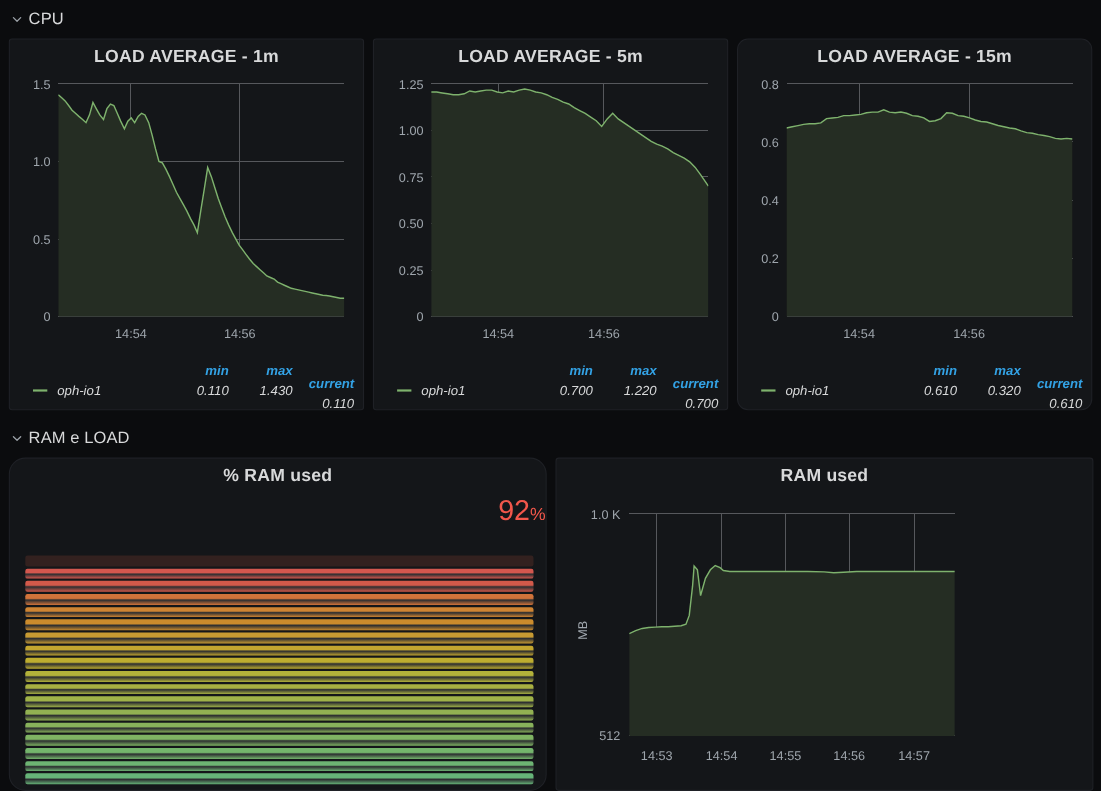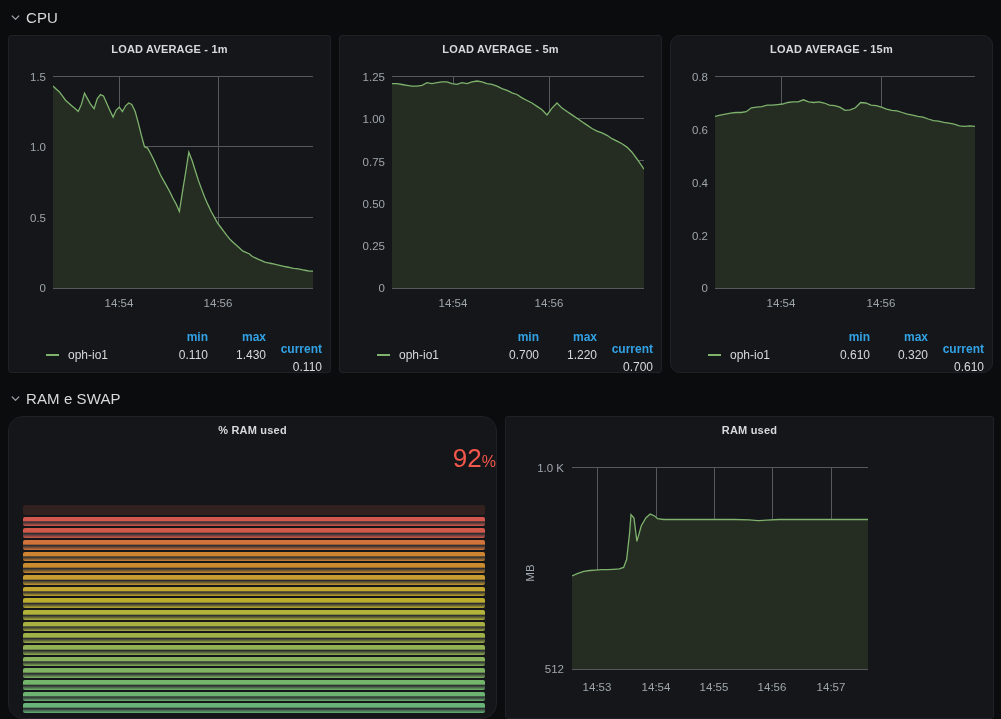--- a/index.html
+++ b/index.html
@@ -29,42 +29,42 @@
   
   .panel {
     position: absolute;
     background: #141619;
     border: 1px solid #1f2126;
     border-radius: 3px;
     overflow: hidden;
   }
   .panel-title {
     text-align: center;
-    font-size: 11px;
+    font-size: 16px;
     font-weight: bold;
     color: #d8d9da;
     padding-top: 7px;
     letter-spacing: .2px;
   }
 
   
   .graph-wrap { position: absolute; left: 0; right: 0; }
   .graph-svg { display: block; }
 
   .axis-text { font-size: 11.5px; fill: #9fa6ad; font-family: "Liberation Sans", sans-serif; }
   .axis-text-r { text-anchor: end; }
   .axis-text-c { text-anchor: middle; }
   .grid-line { stroke: #56585c; stroke-width: 1; shape-rendering: crispEdges; }
   .axis-line { stroke: #56585c; stroke-width: 1; shape-rendering: crispEdges; }
   .series-line { fill: none; stroke: #7eb26d; stroke-width: 1.3; }
   .series-area { fill: #252d23; }
   .ylabel-rot { font-size: 11.5px; fill: #9fa6ad; }
 
   
-  .legend { position: absolute; left: 16px; right: 0; }
+  .legend { position: absolute; left: 0; right: 0; font-style: italic; }
   .legend-head, .legend-row { display: flex; align-items: center; font-size: 12px; }
   .legend-head { color: #33a2e5; font-weight: bold; height: 17px; }
   .legend-row { color: #d8d9da; height: 19px; }
   .lg-name { flex: 1 1 auto; display: flex; align-items: center; padding-left: 21px; }
   .lg-dash {
     display: inline-block; width: 13px; height: 0;
     border-top: 2px solid #7eb26d; margin-right: 9px;
   }
   .lg-col { width: 58px; text-align: right; }
   .lg-col.current { width: 64px; padding-right: 8px; margin-top: 24px; }
@@ -260,21 +260,21 @@
       </div>
     </div>
   </div>
 
   <div class="row-header" style="position:absolute; left:0; top:383px; width:1001px;">
     <span class="row-chevron">
       <svg width="11" height="11" viewBox="0 0 11 11">
           <path d="M2.2 4 L5.5 7.3 L8.8 4" fill="none" stroke="#9aa0a6" stroke-width="1.2" stroke-linecap="round" stroke-linejoin="round"></path>
         </svg>
     </span>
-    <span class="row-title">RAM e SWAP</span>
+    <span class="row-title">RAM e LOAD</span>
   </div>
 
   <div class="panel" style="left:8px; top:416px; width:489px; height:303px;border-radius:15px;">
     <div class="panel-title">% RAM used</div>
     <div class="gauge-value">
       <span>92</span><span class="unit">%</span>
     </div>
     <div class="bars" id="ram-bars">
         <div class="bar" style="background: rgb(51, 33, 31); opacity: 1;"></div>
         <div class="bar" style="background: linear-gradient(rgb(212, 87, 78) 0%, rgb(212, 87, 78) 40%, rgba(255, 255, 255, 0.1) 55%, rgb(212, 87, 78) 100%);"></div>

